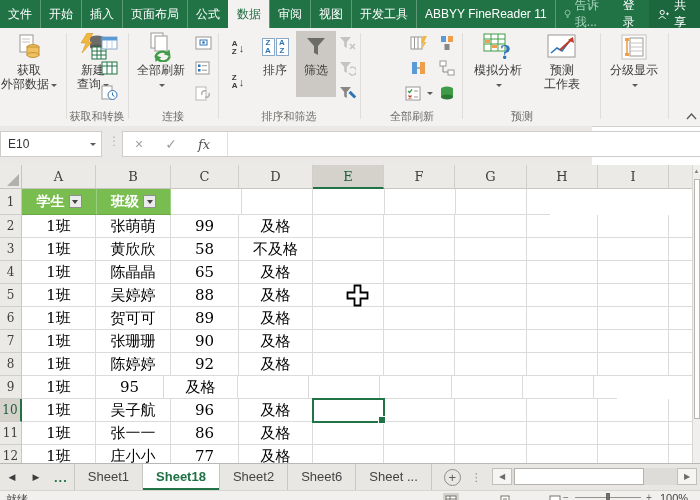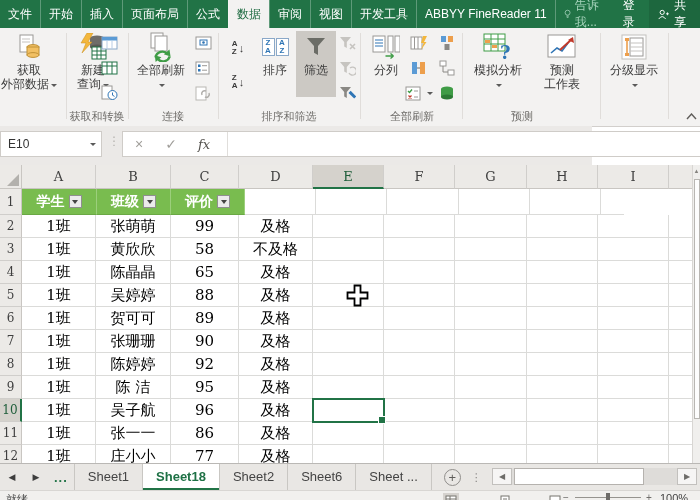--- a/index.html
+++ b/index.html
@@ -296,34 +296,20 @@
     </div>
     <div class="smico" style="left:336px;top:55px;">
       <svg width="17" height="15">
           <path d="M1 1 h11 l-4.2 5 v6 l-2.6 -1.5 v-4.5 z" fill="#8a8884"></path>
           <rect x="9.5" y="6" width="8" height="3" transform="rotate(45 12 8)" fill="#2e75b5"></rect>
         </svg>
     </div>
 
     <div class="vsep" style="left:360px;"></div>
 
-    <div class="bigbtn" style="left:364px;width:44px;">
-      <span class="ic">
-        <svg width="28" height="27" viewBox="0 0 28 27">
-          <rect x="1" y="2" width="12" height="16" fill="#fff" stroke="#9a9896"></rect>
-          <line x1="3" y1="6" x2="11" y2="6" stroke="#2e75b5"></line>
-            <line x1="3" y1="9" x2="11" y2="9" stroke="#2e75b5"></line>
-            <line x1="3" y1="12" x2="11" y2="12" stroke="#2e75b5"></line>
-          <rect x="16" y="2" width="5" height="16" fill="#fff" stroke="#9a9896"></rect>
-          <rect x="23" y="2" width="5" height="16" fill="#fff" stroke="#9a9896"></rect>
-          <path d="M13.5 22 h8 m0 0 l-3 -2.5 m3 2.5 l-3 2.5" fill="none" stroke="#3f9c46" stroke-width="1.4"></path>
-        </svg>
-      </span>
-      <span class="l">分列</span>
-    </div>
 
     <div class="smico" style="left:408px;top:5px;">
       <svg width="18" height="16">
           <rect x="1" y="2" width="11" height="12" fill="#fff" stroke="#9a9896"></rect>
           <line x1="4.5" y1="2" x2="4.5" y2="14" stroke="#9a9896"></line>
           <line x1="8" y1="2" x2="8" y2="14" stroke="#9a9896"></line>
           <polygon points="13,1 17,1 14,7 16.5,7 11,15 13.5,8 11,8" fill="#f3b73d"></polygon>
         </svg>
     </div>
     <div class="smico" style="left:436px;top:5px;">
@@ -474,26 +460,20 @@
             <div class="fbtn">
               <div class="tri"></div>
             </div>
           </div>
           <div class="cell th" style="width: 74px;">
             <span>班级</span>
             <div class="fbtn">
               <div class="tri"></div>
             </div>
           </div>
-          <div class="cell th" style="width: 74px;">
-            <span>评价</span>
-            <div class="fbtn">
-              <div class="tri"></div>
-            </div>
-          </div>
           <div class="cell" style="width: 71px;"></div>
           <div class="cell" style="width: 71px;"></div>
           <div class="cell" style="width: 72px;"></div>
           <div class="cell" style="width: 71px;"></div>
           <div class="cell" style="width: 71px;"></div>
           <div class="cell" style="width: 23px; border-right: none;"></div>
         </div>
         <div class="grow" style="height: 23px;">
           <div class="rownum">2</div>
           <div class="cell" style="width: 74px;">
@@ -638,23 +618,20 @@
           <div class="cell" style="width: 71px;"></div>
           <div class="cell" style="width: 72px;"></div>
           <div class="cell" style="width: 71px;"></div>
           <div class="cell" style="width: 71px;"></div>
           <div class="cell" style="width: 23px; border-right: none;"></div>
         </div>
         <div class="grow" style="height: 23px;">
           <div class="rownum">9</div>
           <div class="cell" style="width: 74px;">
             <span>1班</span>
-          </div>
-          <div class="cell" style="width: 75px;">
-            <span>陈 洁</span>
           </div>
           <div class="cell" style="width: 68px;">
             <span>95</span>
           </div>
           <div class="cell" style="width: 74px;">
             <span>及格</span>
           </div>
           <div class="cell" style="width: 71px;"></div>
           <div class="cell" style="width: 71px;"></div>
           <div class="cell" style="width: 72px;"></div>

